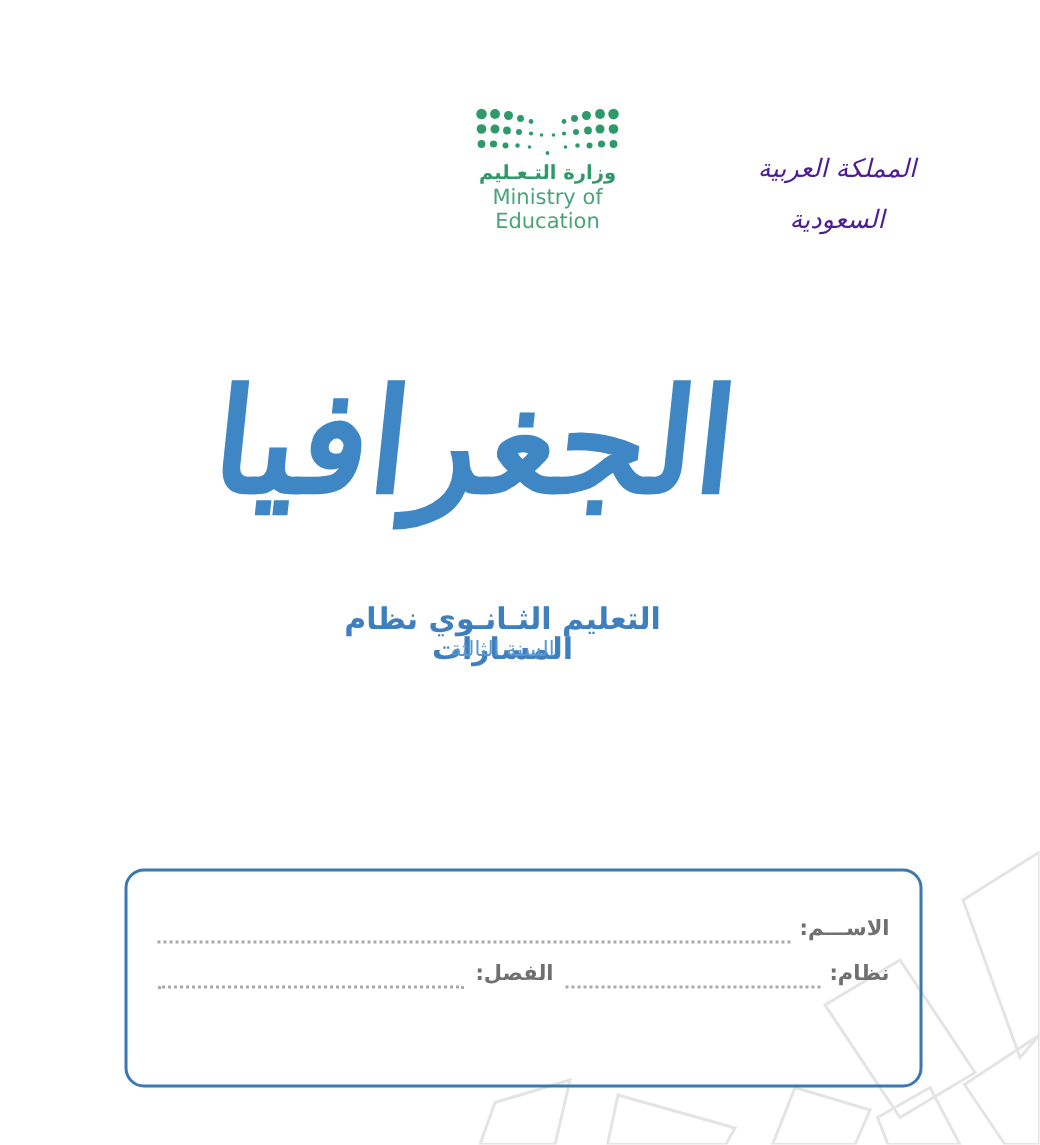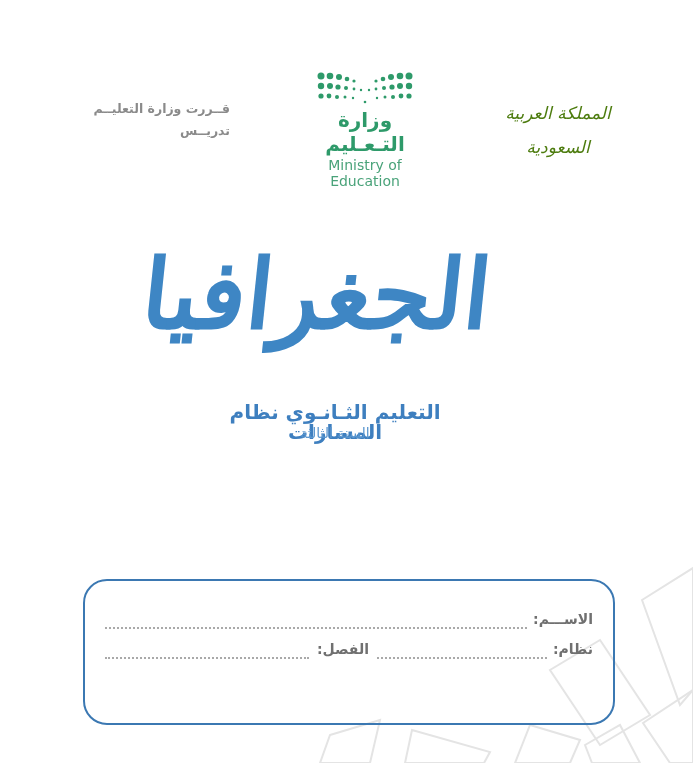--- a/index.html
+++ b/index.html
@@ -7,25 +7,25 @@
     width:693px; height:763px; background:#ffffff; position:relative; overflow:hidden;
     font-family:"DejaVu Sans", sans-serif;
   }
   .abs { position:absolute; }
   .decree {
     left:40px; top:98px; width:190px; text-align:right; direction:rtl;
     color:#8a8a8a; font-size:12.5px; line-height:22px; font-weight:bold;
   }
   .moe { left:300px; top:72px; width:130px; text-align:center; }
   .moe-dots { display:block; margin:0 auto; }
-  .moe-ar { color:#2e9a6a; font-size:20px; margin-top:4px; direction:rtl; font-weight:bold; }
+  .moe-ar { color:#2e9a6a; font-size:13px; margin-top:4px; direction:rtl; font-weight:bold; }
   .moe-en { color:#4aa37a; font-size:14px; margin-top:1px; }
   .ksa {
     left:488px; top:96px; width:140px; text-align:center; direction:rtl;
-    color:#4d7c0f; font-family:"DejaVu Serif", serif; font-size:17px; font-style:italic;
+    color:#4c1d95; font-family:"DejaVu Serif", serif; font-size:17px; font-style:italic;
     letter-spacing:-1px; line-height:34px;
   }
   .title {
     left:170px; top:210px; width:320px; height:180px; text-align:center; direction:rtl;
     color:#3e86c4; font-family:"DejaVu Serif", serif; font-size:96px; line-height:170px;
     font-weight:bold; transform:skewX(-6deg);
   }
   .subtitle {
     left:200px; top:402px; width:270px; text-align:center; direction:rtl;
     color:#3e7fbf; font-size:20px; font-weight:bold; line-height:20px;
@@ -34,21 +34,21 @@
     left:200px; top:423px; width:270px; text-align:center; direction:rtl;
     color:#5a96cf; font-size:14px; line-height:20px;
   }
   .authors {
     left:200px; top:480px; width:275px; text-align:center; direction:rtl;
     color:#7a7a7a; font-size:13.5px; font-weight:bold; line-height:24px;
   }
   .deco { left:0; top:0; width:693px; height:763px; pointer-events:none; }
   .info-box {
     left:83px; top:579px; width:528px; height:142px;
-    border:2.5px solid #3b78b2; border-radius:24px; background:transparent;
+    border:2.5px solid #3b78b2; border-radius:13px; background:transparent;
   }
   .row {
     position:absolute; right:20px; left:20px; height:24px; direction:rtl;
     display:flex; align-items:center; color:#707070; font-size:14px; font-weight:bold;
   }
   .row .lbl { white-space:nowrap; padding-left:6px; }
   .dots {
     flex:1; height:12px; border-bottom:2px dotted #a9a9a9; margin-top:6px; cursor:text;
   }
   .dots.short { flex:0 0 170px; }
@@ -63,21 +63,20 @@
     <polygon points="600,640 650,715 600,745 550,670"></polygon>
     <polygon points="643,723 693,690 693,763 670,763"></polygon>
     <polygon points="330,735 380,720 370,763 320,763"></polygon>
     <polygon points="412,730 490,752 484,763 405,763"></polygon>
     <polygon points="530,725 580,740 570,763 515,763"></polygon>
     <polygon points="585,745 620,725 640,763 592,763"></polygon>
   </g>
 </svg>
 
 <div class="abs decree">
-  <div>قــررت وزارة التعليــم تدريــس</div>
 </div>
 
 <div class="abs moe">
   <svg class="moe-dots" width="96" height="32" viewBox="0 0 96 32">
     <g fill="#2e9a6a">
       <circle cx="4" cy="4" r="3.5"></circle>
         <circle cx="13" cy="4" r="3.3"></circle>
         <circle cx="22" cy="5" r="3"></circle>
         <circle cx="30" cy="7" r="2.3"></circle>
         <circle cx="37" cy="9" r="1.6"></circle>

